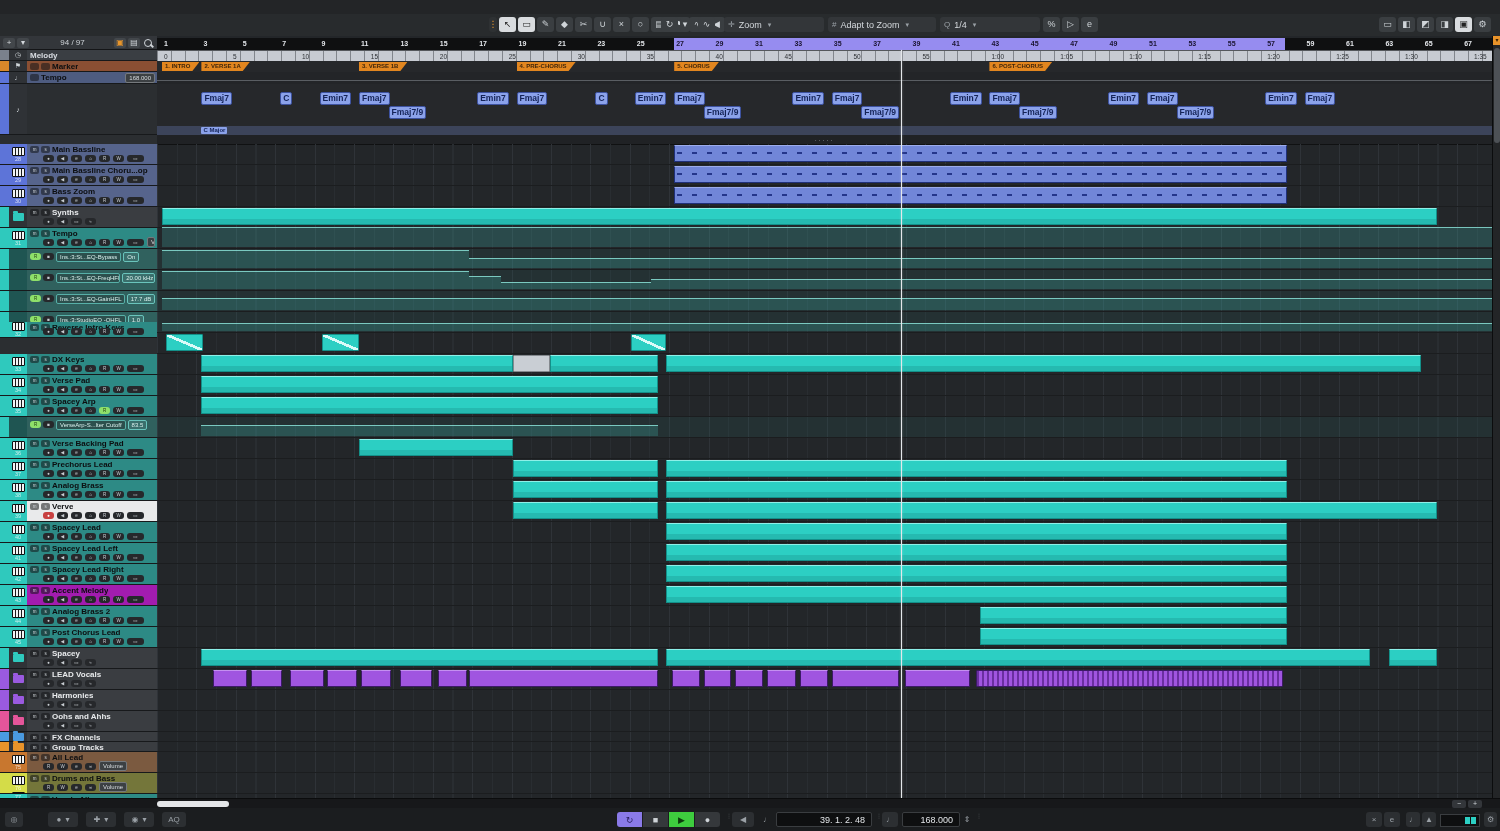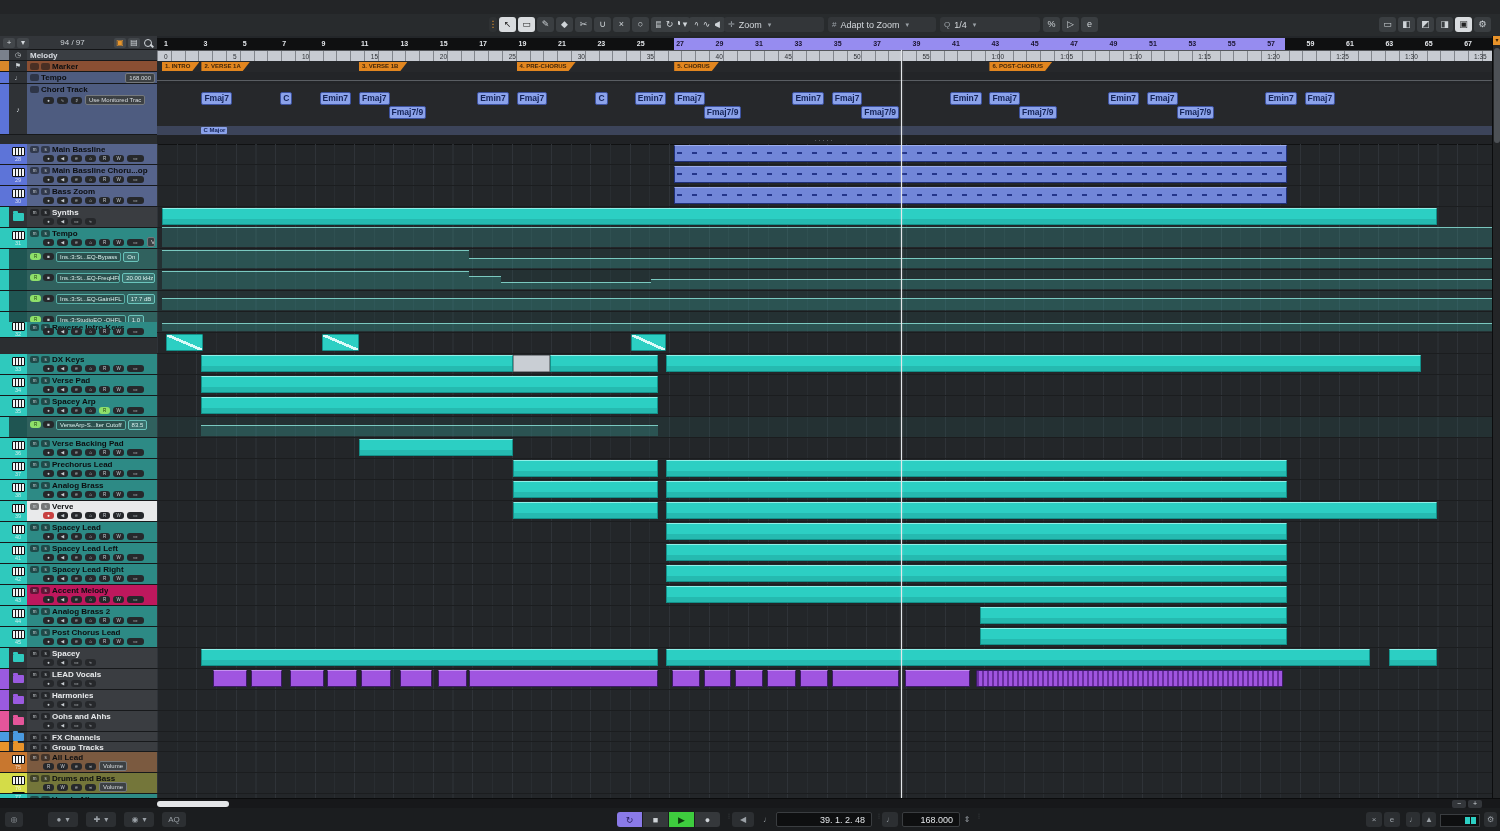--- a/index.html
+++ b/index.html
@@ -212,32 +212,20 @@
             <div class="l1">
               <div class="ms"></div>
               <div class="tname">Tempo</div>
               <div class="pill gray" style="margin-left: auto;">168.000</div>
             </div>
           </div>
         </div>
         <div class="trow" style="top: 48px; height: 51px;">
           <div class="strip" style="background: rgb(92, 116, 216);"></div>
           <div class="icol" style="background: rgb(47, 50, 54); color: rgb(207, 212, 216); font-size: 7px;">♪</div>
-          <div class="tbody" style="background: rgb(78, 92, 128);">
-            <div class="l1">
-              <div class="ms"></div>
-              <div class="tname">Chord Track</div>
-            </div>
-            <div class="l2" style="bottom: auto; top: 12px;">
-              <div class="mb">●</div>
-              <div class="mb">∿</div>
-              <div class="mb">♯</div>
-              <div class="pill gray">Use Monitored Trac</div>
-            </div>
-          </div>
         </div>
       </div>
     <div id="tl-rows" class="abs" style="left:0;top:108px;width:157px">
         <div class="trow" style="top: 0px; height: 21px;">
           <div class="strip" style="background: rgb(93, 116, 216);"></div>
           <div class="icol" style="background: rgb(93, 116, 216);">
             <div class="kbdic"></div>
             <div class="tnum">28</div>
           </div>
           <div class="tbody" style="background: rgb(86, 100, 140);">
@@ -658,21 +646,21 @@
               <div class="mb wide">▭</div>
             </div>
           </div>
         </div>
         <div class="trow" style="top: 441px; height: 21px;">
           <div class="strip" style="background: rgb(47, 201, 189);"></div>
           <div class="icol" style="background: rgb(47, 201, 189);">
             <div class="kbdic"></div>
             <div class="tnum">43</div>
           </div>
-          <div class="tbody" style="background: #be185d;">
+          <div class="tbody" style="background: #a21caf;">
             <div class="l1">
               <div class="ms">m</div>
               <div class="ms">s</div>
               <div class="tname">Accent Melody</div>
             </div>
             <div class="l2">
               <div class="mb">●</div>
               <div class="mb">◀</div>
               <div class="mb">e</div>
               <div class="mb">⌂</div>

